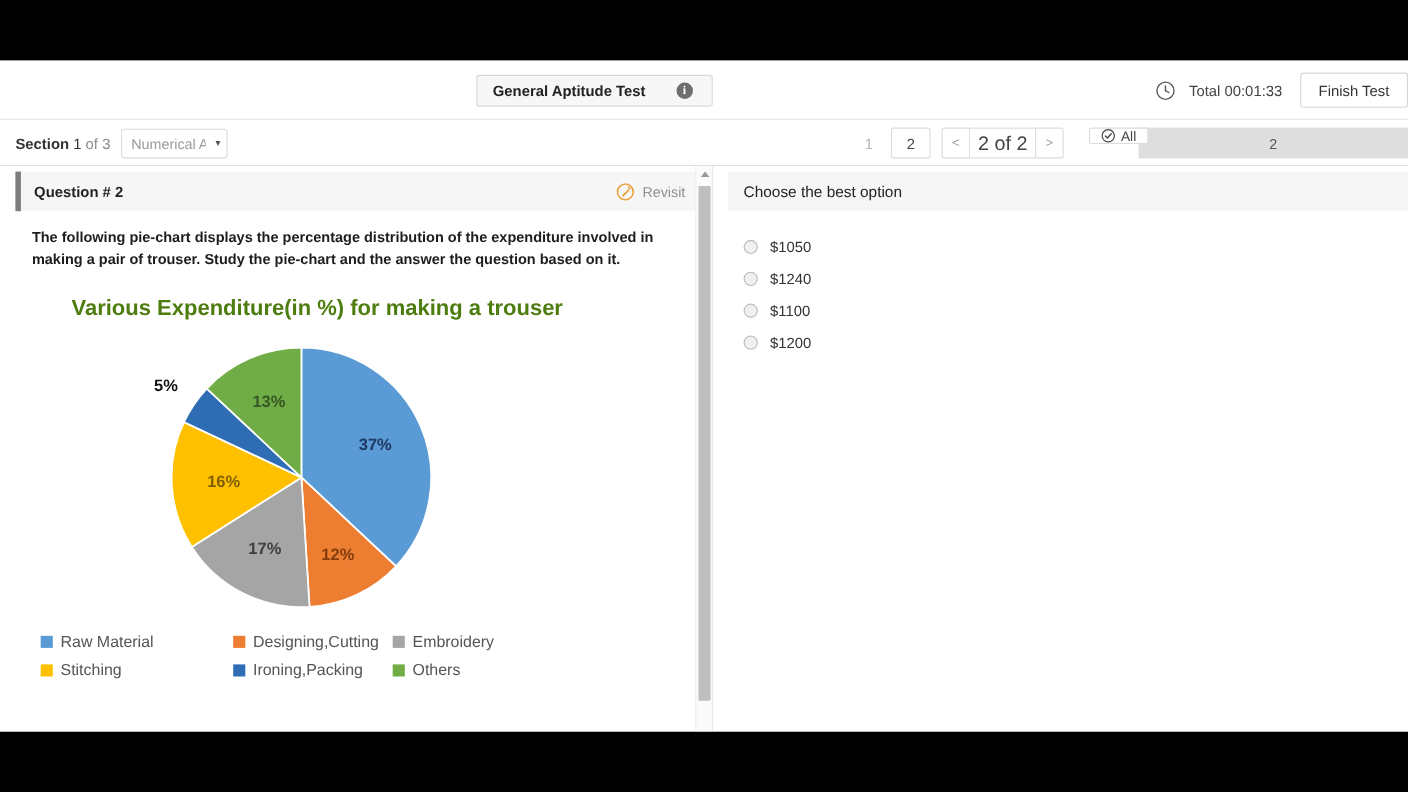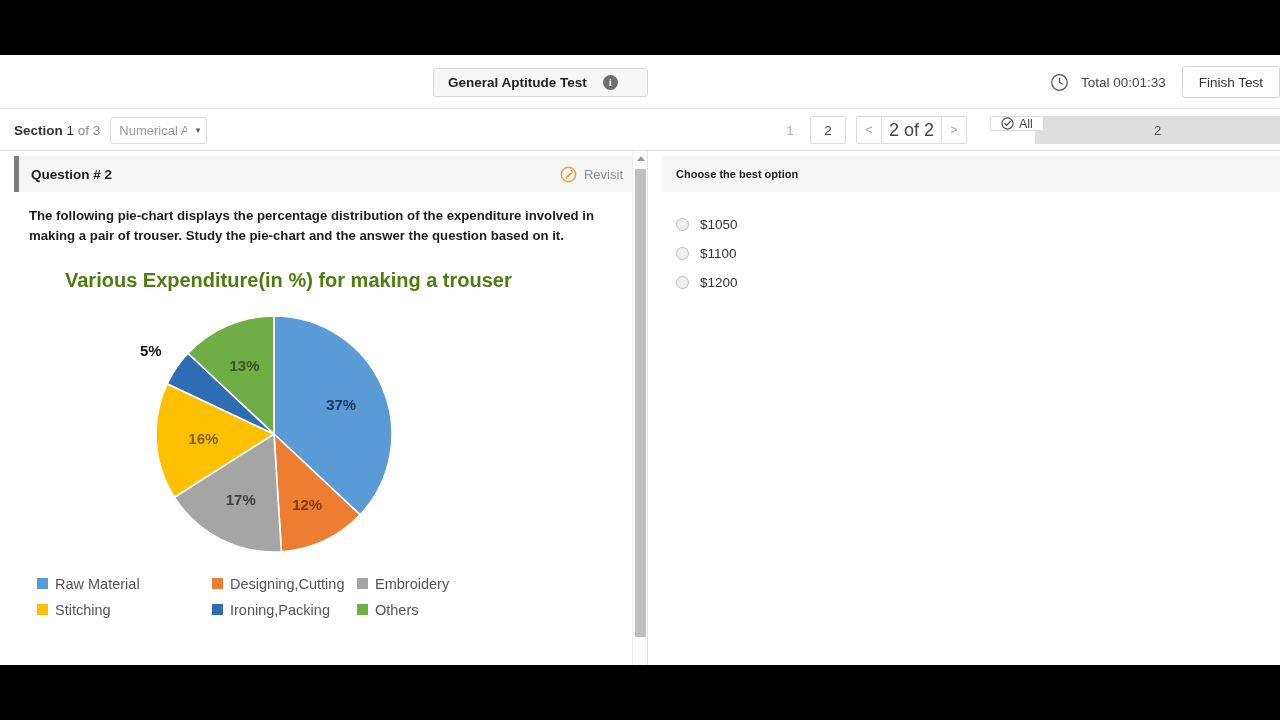--- a/index.html
+++ b/index.html
@@ -23,21 +23,21 @@
   
   .topbar {
     position: relative; height: 54px; width: 100%;
     background: #fff; border-bottom: 1px solid #e4e4e4;
   }
   .test-title-box {
     position: absolute; left: 433px; top: 13px;
     height: 29px; min-width: 215px;
     border: 1px solid #d8d8d8; border-radius: 3px;
     background: #f7f7f7;
-    display: flex; align-items: center; gap: 16px;
+    display: flex; align-items: center; gap: 28px;
     padding: 0 14px;
   }
   .test-title-text {
     font-size: 13.5px; font-weight: bold; color: #222; white-space: nowrap;
   }
   .info-icon {
     width: 15px; height: 15px; border-radius: 50%;
     background: #6e6e6e; color: #fff;
     font-size: 11px; font-weight: bold; font-family: "Liberation Serif", serif;
     display: flex; align-items: center; justify-content: center;
@@ -208,21 +208,21 @@
 
   
   .right-pane {
     position: relative; flex: 1; height: 514px; background: #fff;
   }
   .opt-header {
     margin: 5px 0 0 14px;
     height: 36px; background: #f6f6f6;
     display: flex; align-items: center; padding-left: 14px;
   }
-  .opt-header-txt { font-size: 11px; font-weight: bold; color: #222; text-align: center; }
+  .opt-header-txt { font-size: 14px; font-weight: normal; color: #222; text-align: center; }
   .opt-list { margin-top: 18px; padding-left: 28px; }
   .opt-row {
     display: flex; align-items: center; gap: 11px;
     height: 29px; cursor: pointer;
   }
   .radio {
     width: 13px; height: 13px; border-radius: 50%;
     border: 1px solid #bcbcbc;
     background: #f0f0f0;
     flex: 0 0 auto;
@@ -371,20 +371,24 @@
         <div class="opt-header">
           <span class="opt-header-txt">Choose the best option</span>
         </div>
         <div class="opt-list" id="opt-list">
             <div class="opt-row">
               <span class="radio"></span>
               <span class="opt-txt">$1050</span>
             </div>
             <div class="opt-row">
               <span class="radio"></span>
+              <span class="opt-txt">$1240</span>
+            </div>
+            <div class="opt-row">
+              <span class="radio"></span>
               <span class="opt-txt">$1100</span>
             </div>
             <div class="opt-row">
               <span class="radio"></span>
               <span class="opt-txt">$1200</span>
             </div>
           </div>
       </div>
 
     </div>

